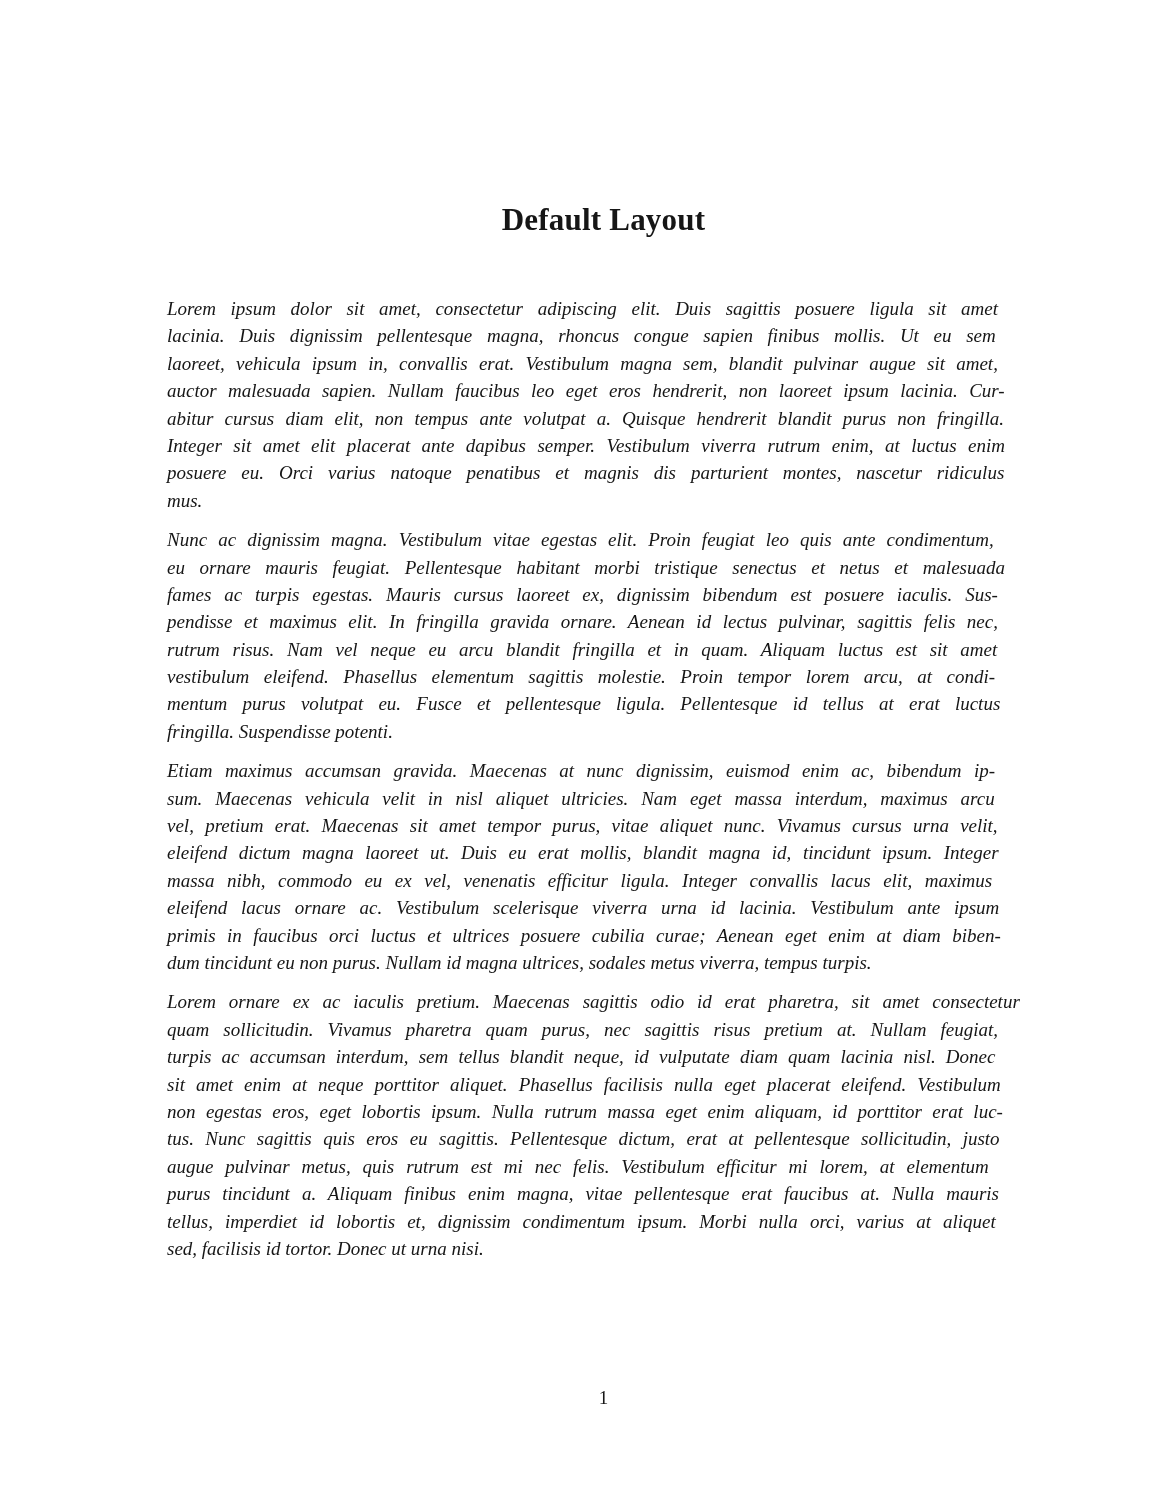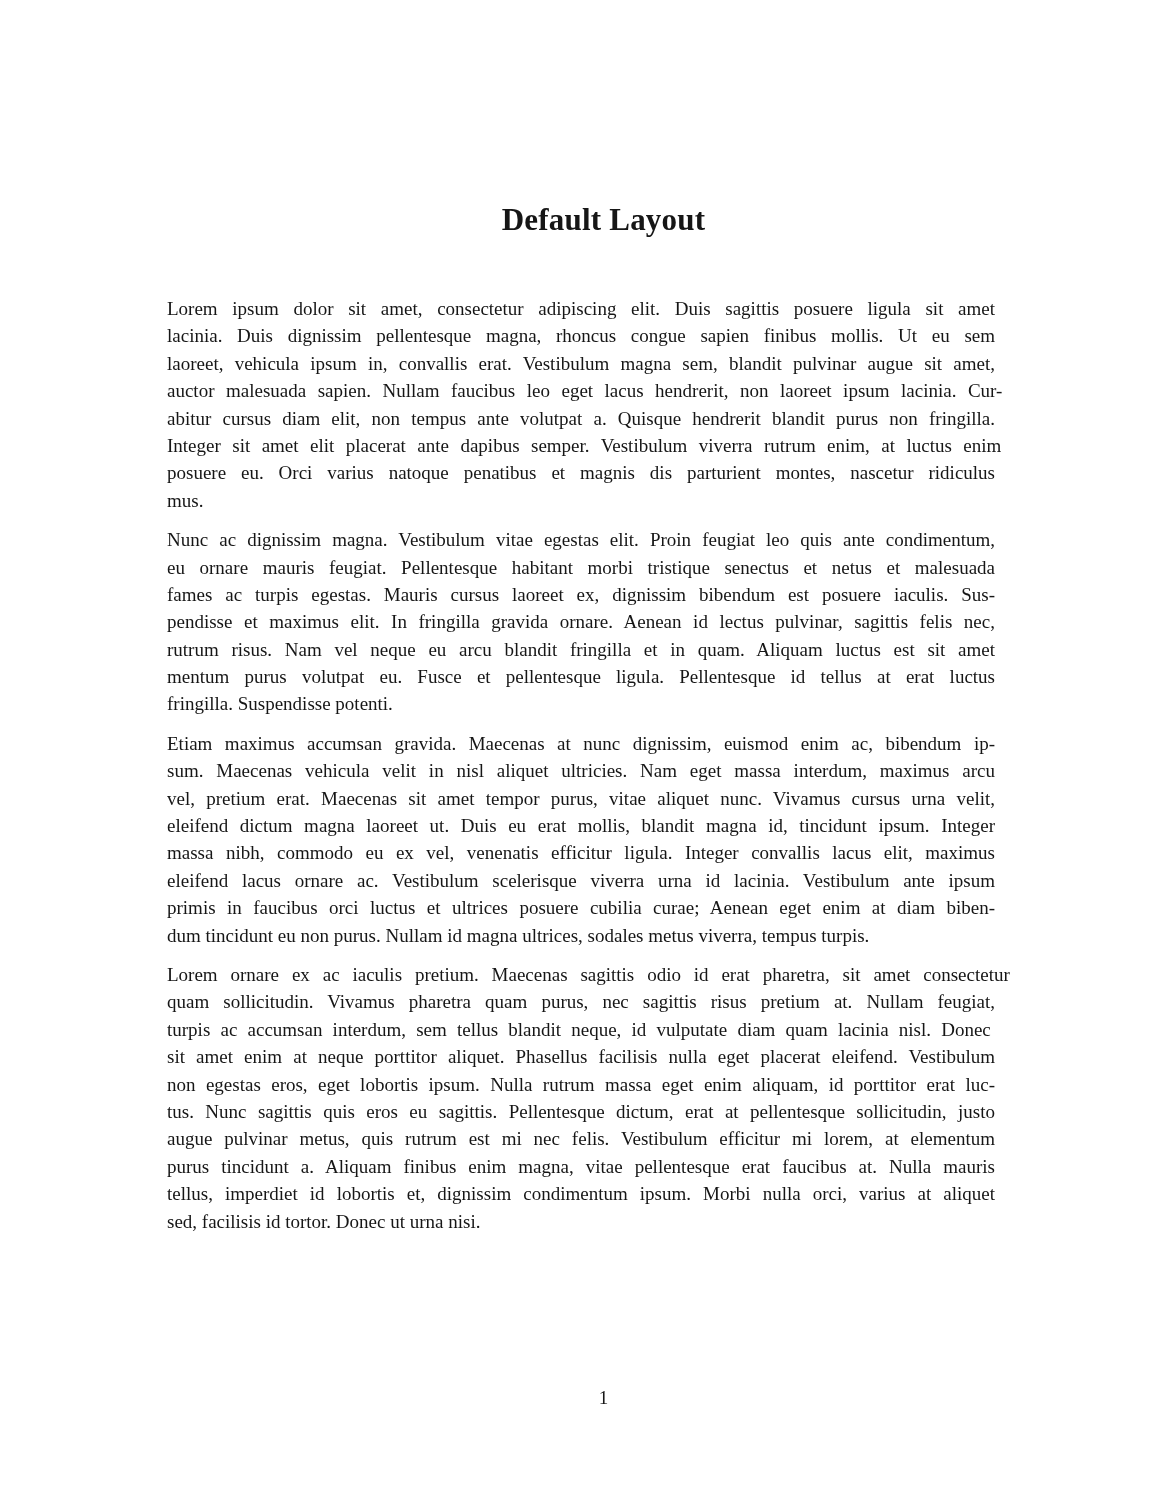--- a/index.html
+++ b/index.html
@@ -39,20 +39,21 @@
   .paragraph {
     margin: 0 0 12px 0;
   }
   .line {
     height: 27.4px;
     line-height: 27.4px;
     white-space: nowrap;
   }
   .line > .measure {
     white-space: pre;
+    font-style: italic;
   }
   .page-number {
     position: absolute;
     top: 1384px;
     left: 0;
     width: 100%;
     text-align: center;
     font-size: 19px;
     line-height: 27px;
   }
@@ -61,32 +62,33 @@
 <body>
 
 <div class="page">
   <h1 class="doc-title">Default Layout</h1>
 
   <div class="doc-body">
       <div class="paragraph">
         <div class="line"><span class="measure" style="word-spacing: 9.90986px;">Lorem ipsum dolor sit amet, consectetur adipiscing elit. Duis sagittis posuere ligula sit amet</span></div>
         <div class="line"><span class="measure" style="word-spacing: 9.94271px;">lacinia. Duis dignissim pellentesque magna, rhoncus congue sapien finibus mollis. Ut eu sem</span></div>
         <div class="line"><span class="measure" style="word-spacing: 6.48918px;">laoreet, vehicula ipsum in, convallis erat. Vestibulum magna sem, blandit pulvinar augue sit amet,</span></div>
-        <div class="line"><span class="measure" style="word-spacing: 6.74038px;">auctor malesuada sapien. Nullam faucibus leo eget lacus hendrerit, non laoreet ipsum lacinia. Cur-</span></div>
+        <div class="line"><span class="measure" style="word-spacing: 6.74038px;">auctor malesuada sapien. Nullam faucibus leo eget eros hendrerit, non laoreet ipsum lacinia. Cur-</span></div>
         <div class="line"><span class="measure" style="word-spacing: 6.41295px;">abitur cursus diam elit, non tempus ante volutpat a. Quisque hendrerit blandit purus non fringilla.</span></div>
         <div class="line"><span class="measure" style="word-spacing: 6.70536px;">Integer sit amet elit placerat ante dapibus semper. Vestibulum viverra rutrum enim, at luctus enim</span></div>
         <div class="line"><span class="measure" style="word-spacing: 10.168px; margin-top: 11px;">posuere eu. Orci varius natoque penatibus et magnis dis parturient montes, nascetur ridiculus</span></div>
         <div class="line last"><span class="measure" style="word-spacing: 0px;">mus.</span></div>
       </div>
       <div class="paragraph">
         <div class="line"><span class="measure" style="word-spacing: 6.32452px;">Nunc ac dignissim magna. Vestibulum vitae egestas elit. Proin feugiat leo quis ante condimentum,</span></div>
         <div class="line"><span class="measure" style="word-spacing: 9.86328px;">eu ornare mauris feugiat. Pellentesque habitant morbi tristique senectus et netus et malesuada</span></div>
         <div class="line"><span class="measure" style="word-spacing: 8.16587px;">fames ac turpis egestas. Mauris cursus laoreet ex, dignissim bibendum est posuere iaculis. Sus-</span></div>
         <div class="line"><span class="measure" style="word-spacing: 6.81027px;">pendisse et maximus elit. In fringilla gravida ornare. Aenean id lectus pulvinar, sagittis felis nec,</span></div>
         <div class="line"><span class="measure" style="word-spacing: 7.9541px;">rutrum risus. Nam vel neque eu arcu blandit fringilla et in quam. Aliquam luctus est sit amet</span></div>
+        <div class="line"><span class="measure" style="word-spacing: 9.74574px;">vestibulum eleifend. Phasellus elementum sagittis molestie. Proin tempor lorem arcu, at condi-</span></div>
         <div class="line"><span class="measure" style="word-spacing: 10.4796px;">mentum purus volutpat eu. Fusce et pellentesque ligula. Pellentesque id tellus at erat luctus</span></div>
         <div class="line last"><span class="measure" style="word-spacing: 0px;">fringilla. Suspendisse potenti.</span></div>
       </div>
       <div class="paragraph">
         <div class="line"><span class="measure" style="word-spacing: 7.7487px;">Etiam maximus accumsan gravida. Maecenas at nunc dignissim, euismod enim ac, bibendum ip-</span></div>
         <div class="line"><span class="measure" style="word-spacing: 8.08774px;">sum. Maecenas vehicula velit in nisl aliquet ultricies. Nam eget massa interdum, maximus arcu</span></div>
         <div class="line"><span class="measure" style="word-spacing: 6.52344px;">vel, pretium erat. Maecenas sit amet tempor purus, vitae aliquet nunc. Vivamus cursus urna velit,</span></div>
         <div class="line"><span class="measure" style="word-spacing: 6.83036px; text-align: right;">eleifend dictum magna laoreet ut. Duis eu erat mollis, blandit magna id, tincidunt ipsum. Integer</span></div>
         <div class="line"><span class="measure" style="word-spacing: 7.7488px;">massa nibh, commodo eu ex vel, venenatis efficitur ligula. Integer convallis lacus elit, maximus</span></div>
         <div class="line"><span class="measure" style="word-spacing: 8.9987px;">eleifend lacus ornare ac. Vestibulum scelerisque viverra urna id lacinia. Vestibulum ante ipsum</span></div>

